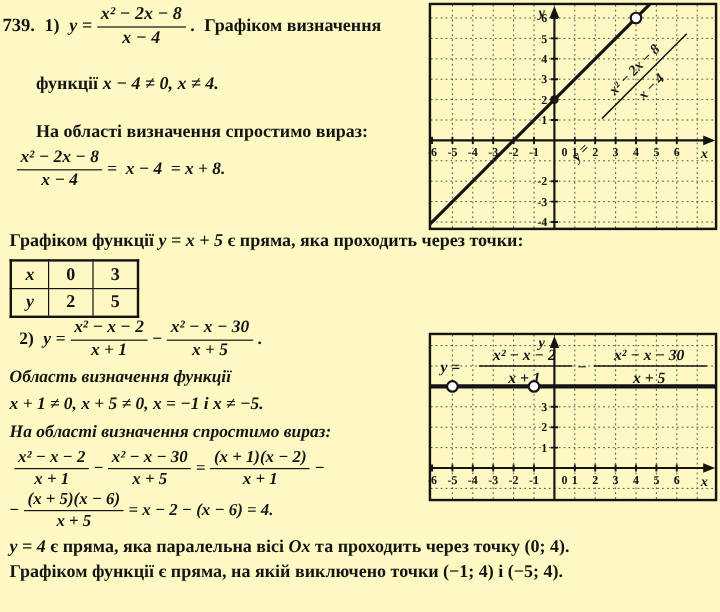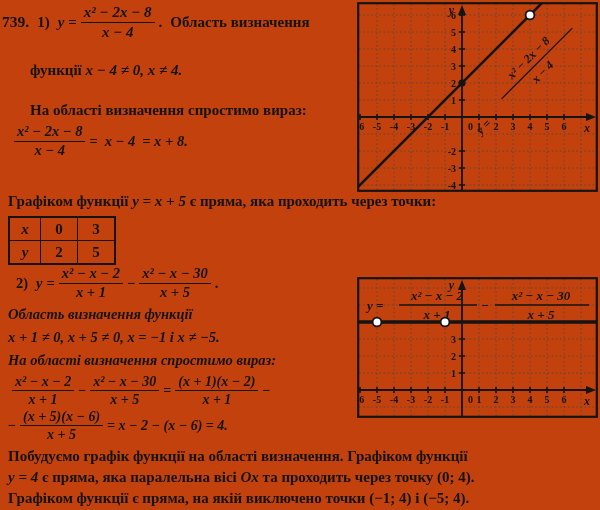--- a/index.html
+++ b/index.html
@@ -1,21 +1,21 @@
 <!DOCTYPE html>
 <html><head>
 <meta charset="utf-8">
 <style>
   html,body{margin:0;padding:0;}
   body{
     width:600px;height:510px;background:#ffffff;
     font-family:"Liberation Serif",serif;font-weight:bold;color:#141414;
     -webkit-font-smoothing:antialiased;
   }
-  .page{position:relative;width:600px;height:510px;overflow:hidden;background:#c2410c;}
+  .page{position:relative;width:600px;height:510px;overflow:hidden;background:#fef9c3;}
   .abs{position:absolute;}
   .math{font-style:italic;}
   .eqline{display:flex;align-items:center;}
   .gap4{margin-left:4px;} .gap8{margin-left:8px;}
   .frac{display:inline-flex;flex-direction:column;align-items:center;vertical-align:middle;
         line-height:1.1;margin:0 4px;text-align:center;}
   .frac .fn{display:block;padding:0 3px 1px 3px;border-bottom:1.6px solid #141414;white-space:nowrap;}
   .frac .fd{display:block;padding:1px 3px 0 3px;white-space:nowrap;}
   
   #p1{left:2px;top:4px;width:353px;font-size:15px;}
@@ -60,21 +60,21 @@
     <div class="eqline l1">
       <span class="probnum">739.</span>
       <span class="gap8">1)</span>
       <span class="math gap8">y</span>
       <span class="gap4">=</span>
       <span class="frac math">
         <span class="fn">x² − 2x − 8</span>
         <span class="fd">x − 4</span>
       </span>
       <span>.</span>
-      <span class="gap8">Область визначення</span>
+      <span class="gap8">Графіком визначення</span>
     </div>
     <div class="plain-line">
       <span>функції</span>
       <span class="math">x − 4 ≠ 0, x ≠ 4.</span>
     </div>
     <div class="plain-line">На області визначення спростимо вираз:</div>
     <div class="eqline calc">
       <span class="frac math">
         <span class="fn">x² − 2x − 8</span>
         <span class="fd">x − 4</span>
@@ -310,21 +310,20 @@
       <text x="80" y="42" class="glbl2" text-anchor="middle">x + 1</text>
       <text x="128" y="33" class="glbl2" text-anchor="middle">−</text>
       <text x="184" y="23" class="glbl2" text-anchor="middle">x² − x − 30</text>
       <line x1="138" y1="28" x2="232" y2="28" stroke="#141414" stroke-width="1.3"></line>
       <text x="184" y="42" class="glbl2" text-anchor="middle">x + 5</text>
       <circle cx="20" cy="45" r="4.4" fill="#ffffff" stroke="#141414" stroke-width="1.8"></circle>
       <circle cx="88" cy="45" r="4.4" fill="#ffffff" stroke="#141414" stroke-width="1.8"></circle>
     </svg>
 
   <div class="abs" id="bot">
-    <div class="bl">Побудуємо графік функції на області визначення. Графіком функції</div>
     <div class="bl">
       <span class="math">y = 4</span>
       <span>є пряма, яка паралельна вісі</span>
       <span class="math">Ox</span>
       <span>та проходить через точку (0; 4).</span>
     </div>
     <div class="bl">Графіком функції є пряма, на якій виключено точки (−1; 4) і (−5; 4).</div>
   </div>
 
 </div>

